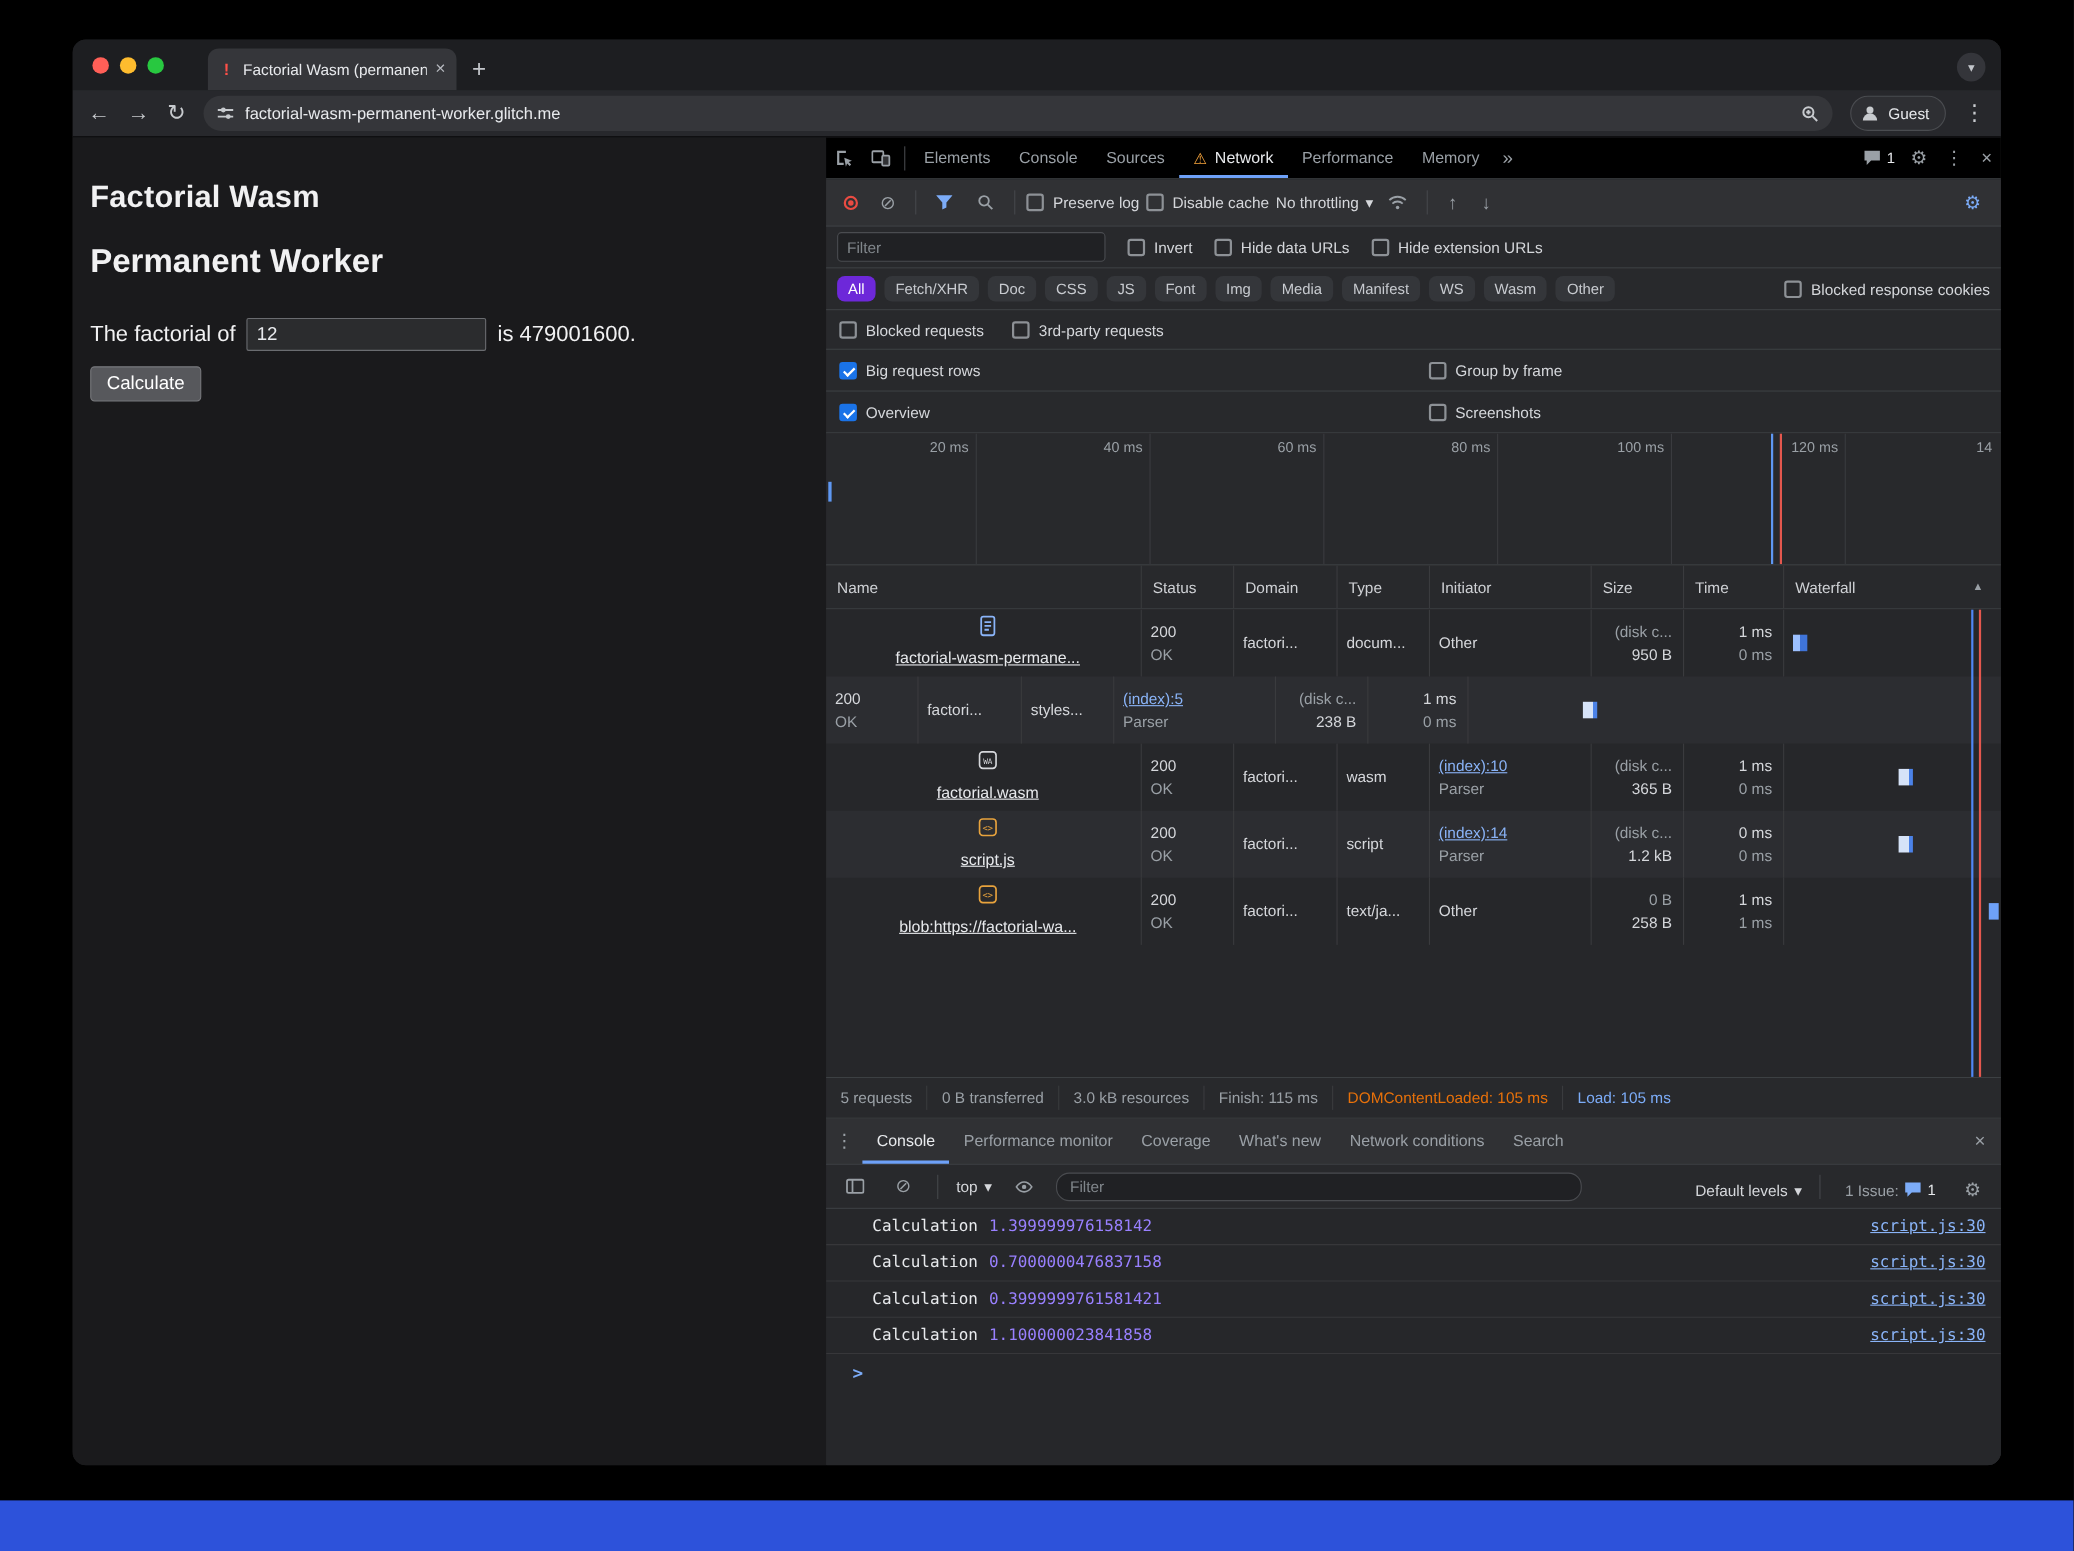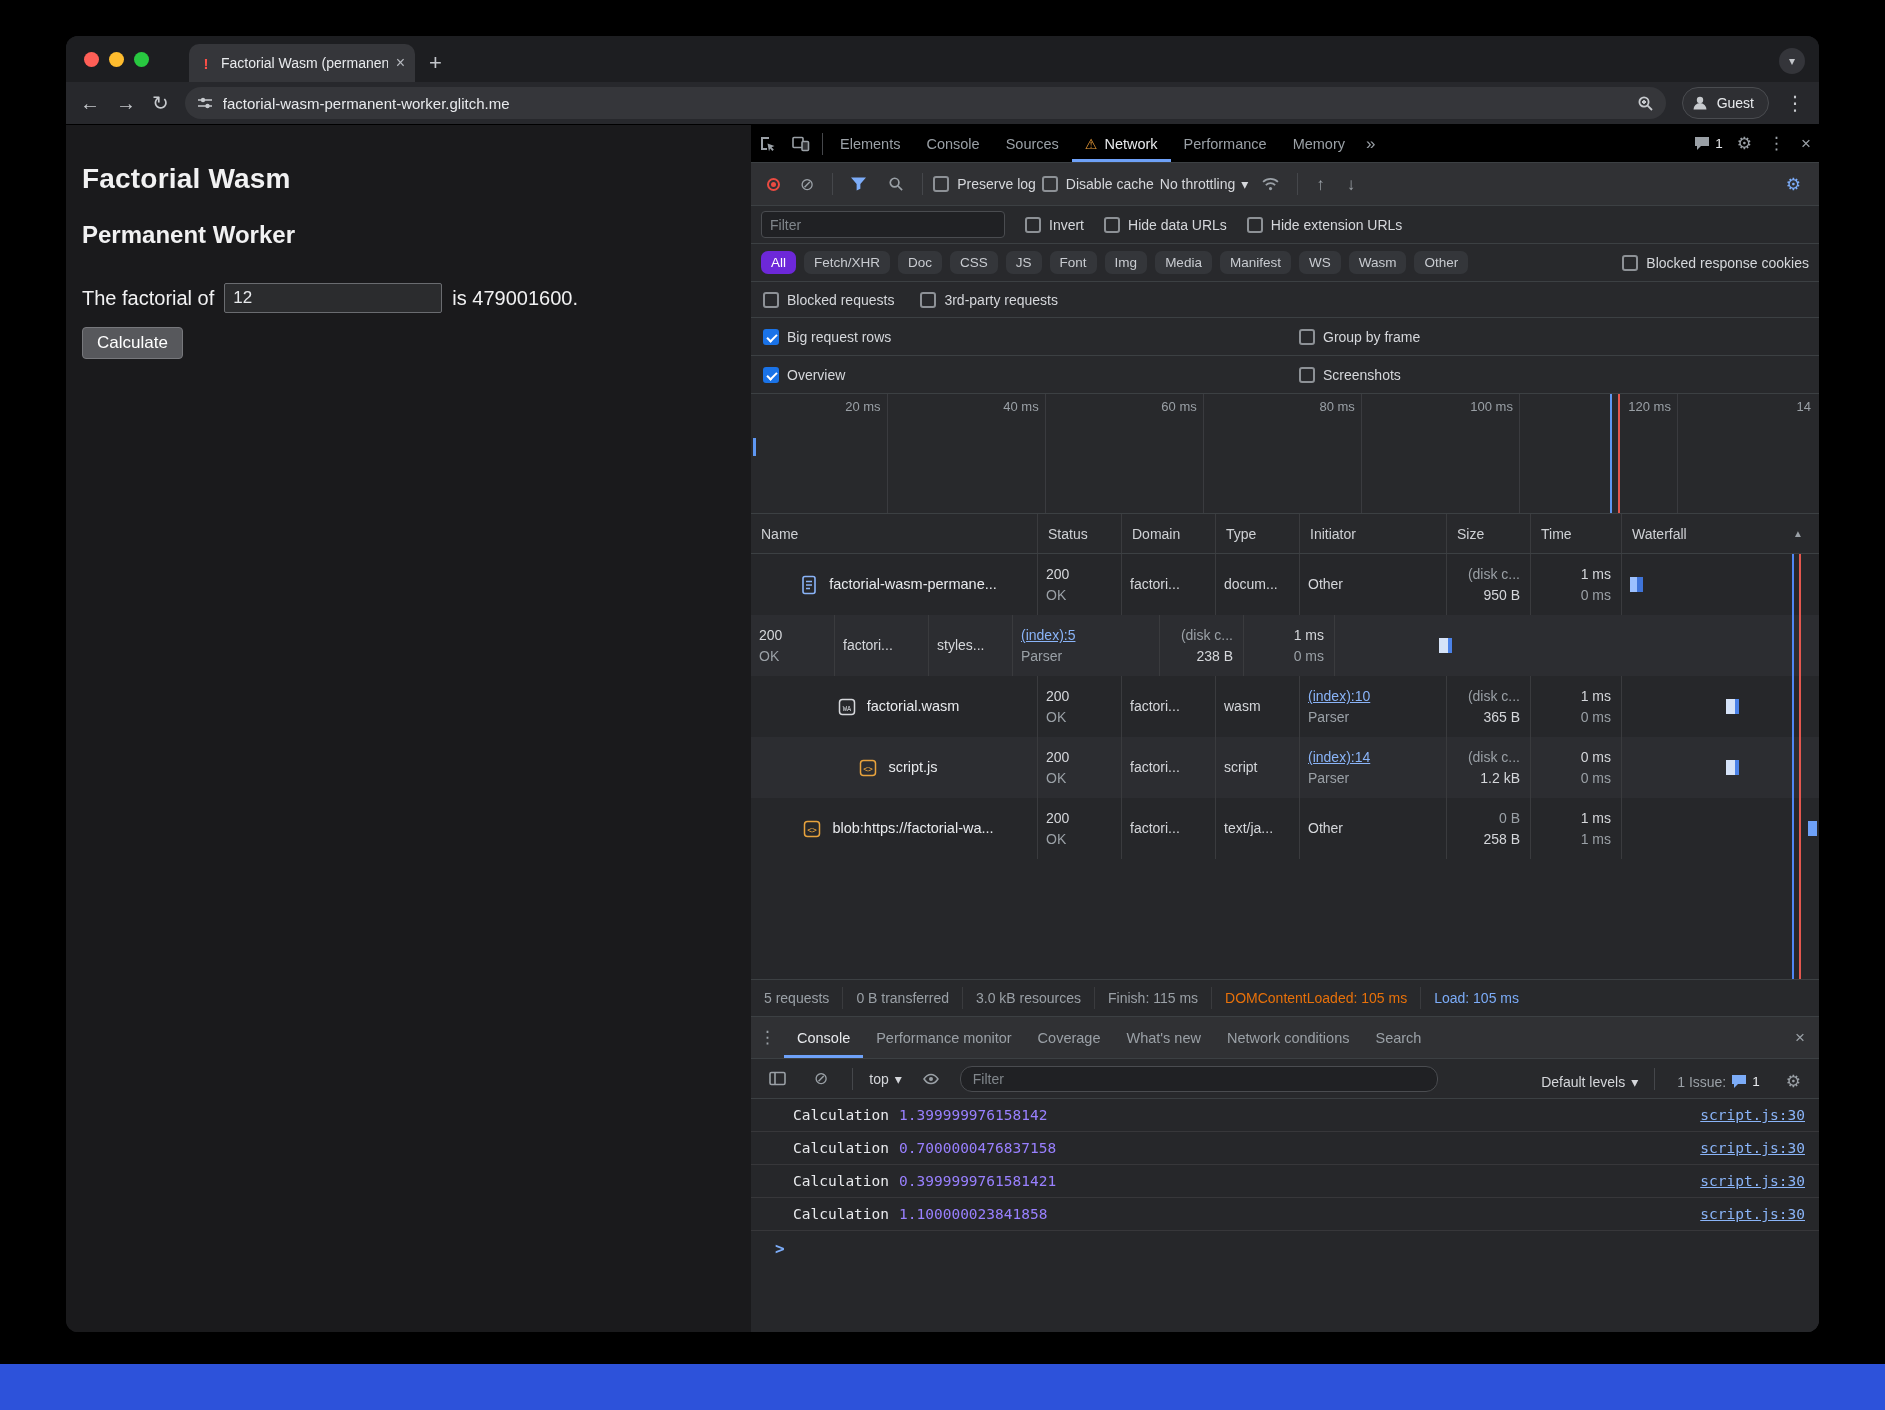--- a/index.html
+++ b/index.html
@@ -32,21 +32,21 @@
   .omnibox svg { flex:none; }
   .url { flex:1; white-space:nowrap; overflow:hidden; }
   .guest { height:32px; border-radius:16px; background:#2e2f33; border:1px solid #4a4c50;
     display:flex; align-items:center; gap:8px; padding:0 14px 0 8px; color:#e8eaed; font-size:14px; }
 
   .content { flex:1; display:flex; min-height:0; }
 
   
   .page { width:685px; flex:none; background:#1a1a1c; color:#f1f1f2; padding:10px 16px; }
   .page h1 { font-size:28px; margin:28px 0 26px; letter-spacing:.2px; }
-  .page h2 { font-size:24px; margin:0 0 34px; }
+  .page h2 { font-size:30px; margin:0 0 34px; }
   .fact-line { font-size:20px; display:flex; align-items:center; }
   .fact-input { width:218px; height:30px; background:#2b2c2e; border:1px solid #6a6c70;
     color:#e8eaed; font-size:17px; padding:2px 8px; margin:0 10px; border-radius:2px;
     font-family:"Liberation Sans",sans-serif; }
   .calc { margin-top:14px; background:#57585c; color:#fff; border:1px solid #77787c;
     border-radius:4px; font-size:17px; padding:5px 14px; font-family:"Liberation Sans",sans-serif; }
 
   
   .devtools { flex:1; background:#28292c; display:flex; flex-direction:column; min-width:0;
     color:#d5d7db; font-size:14px; }
@@ -108,21 +108,21 @@
   .c-type{width:84px;flex:none}.c-init{width:147px;flex:none}.c-size{width:84px;flex:none}
   .c-time{width:91px;flex:none}.c-water{flex:1; border-right:none;}
   .hc.c-water { justify-content:space-between; padding-right:16px; }
   .sort { color:#9aa0a6; font-size:10px; }
 
   .dt-tbody { flex:1; position:relative; min-height:0; background:#26272a; overflow:hidden; }
   .nrow { height:61px; display:flex; align-items:stretch; }
   .nrow:nth-child(even) { background:#2c2d31; }
   .cell { border-right:1px solid #3a3b3e; display:flex; flex-direction:column; justify-content:center;
     padding-left:8px; line-height:1.45; font-size:14px; overflow:hidden; white-space:nowrap; }
-  .cell.c-name { flex-direction:row; align-items:center; gap:10px; color:#e8eaed; font-size:14.5px; }
+  .cell.c-name { flex-direction:column; align-items:center; gap:10px; color:#e8eaed; font-size:14.5px;text-decoration:underline; }
   .cell.c-water { border-right:none; position:relative; }
   .l1 { color:#d5d7db; } .l2 { color:#9aa0a6; }
   .c-size .l1 { color:#9aa0a6; } .c-size .l2 { color:#d5d7db; }
   .cell.c-size, .cell.c-time { align-items:flex-end; padding-right:10px; }
   .lnk { color:#8ab4f8; text-decoration:underline; }
   .ficon { width:20px; height:20px; flex:none; }
   .wbar { position:absolute; top:23px; height:15px; }
   .w1 { left:8px;  width:13px; background:linear-gradient(90deg,#9cc0ff 0 50%,#3f74d9 50% 100%); }
   .w2 { left:104px; width:13px; background:linear-gradient(90deg,#d6e3f8 0 70%,#4b82e8 70% 100%); }
   .w5 { left:186px; width:9px; background:#6ea1f8; }

